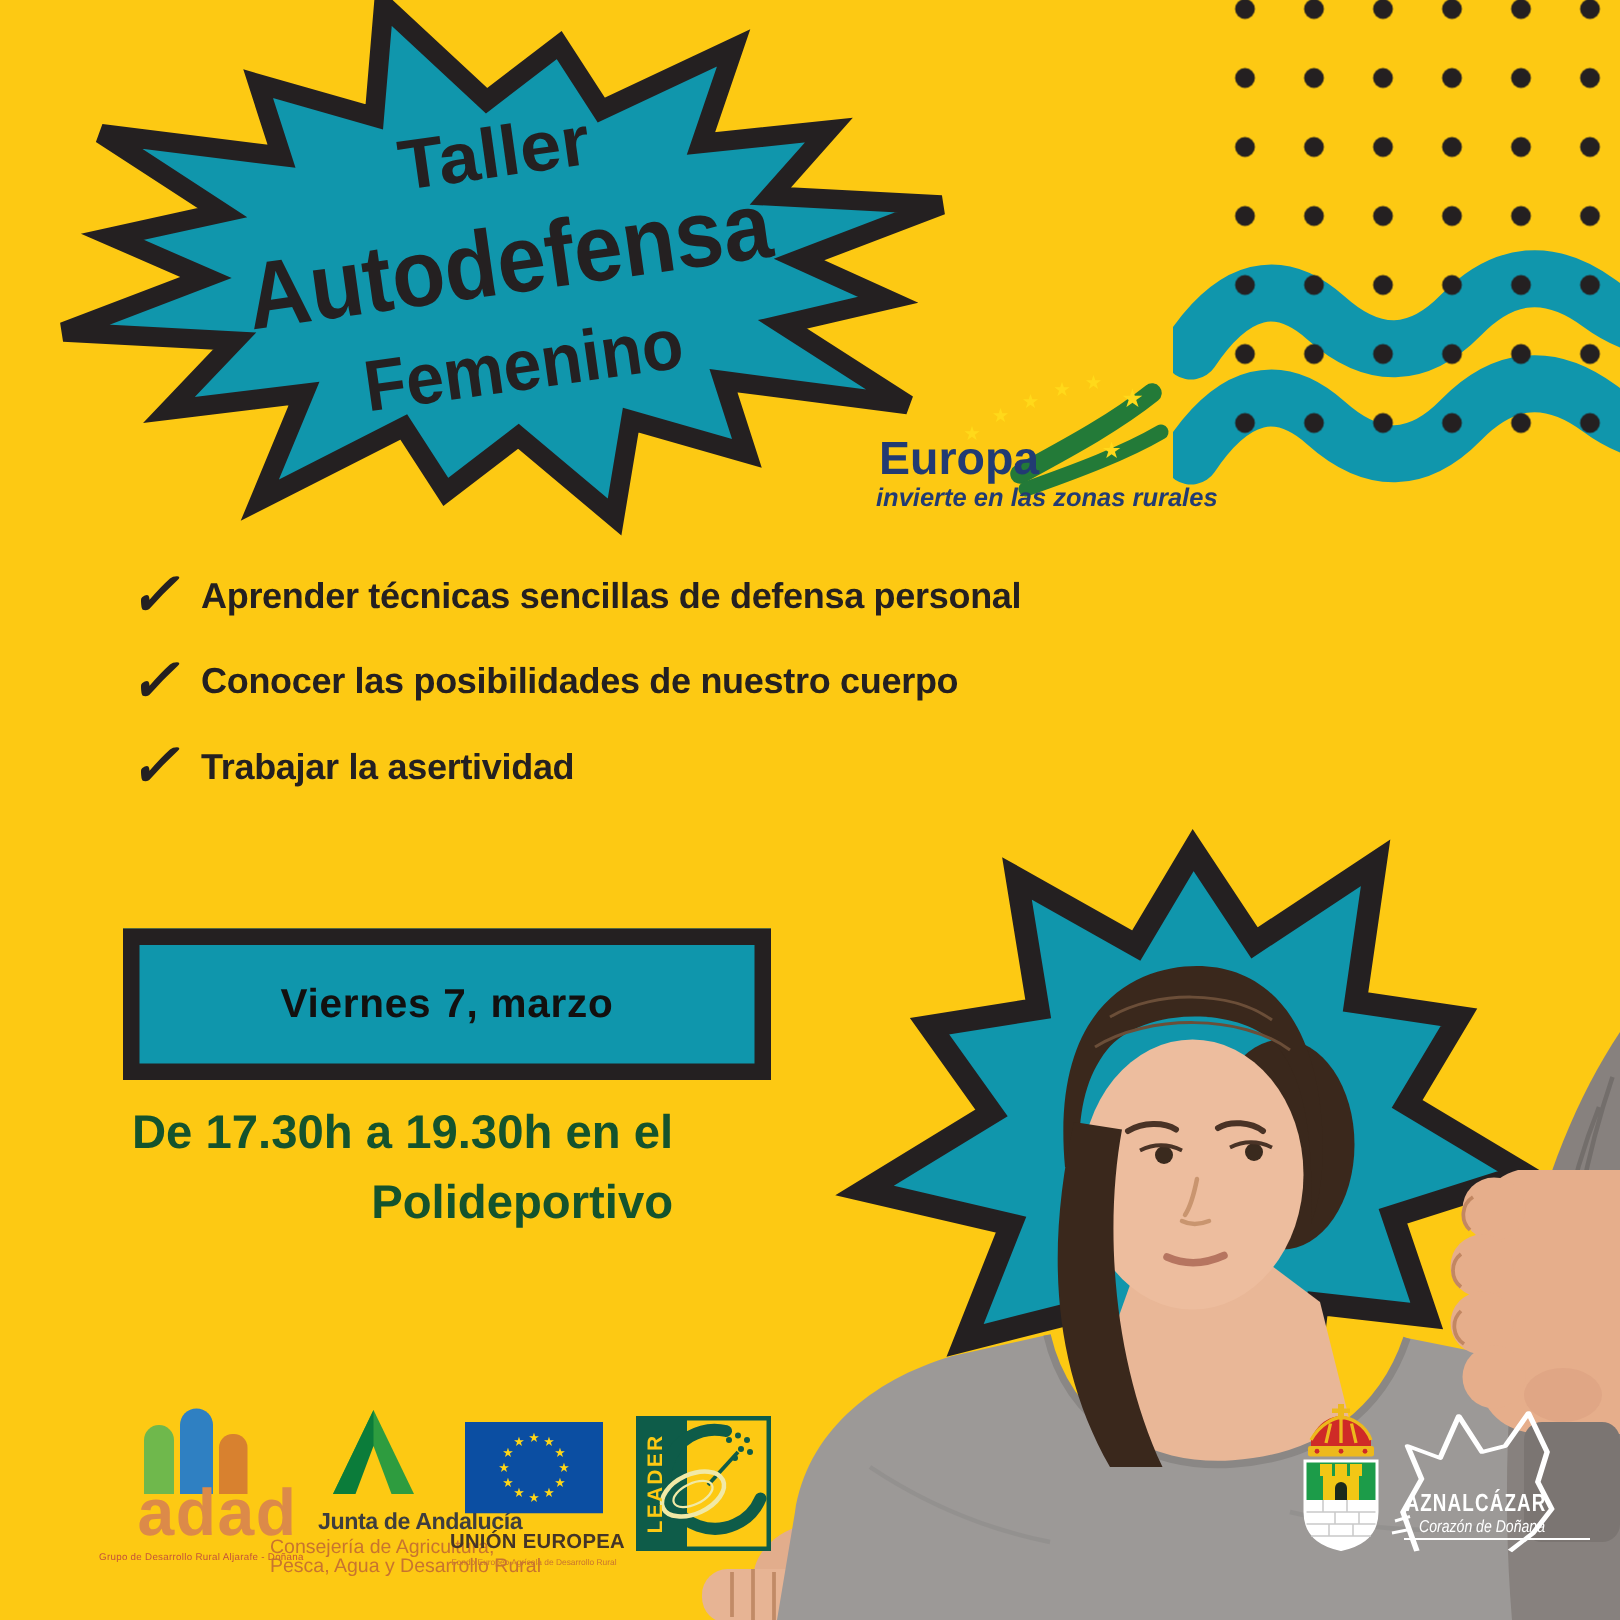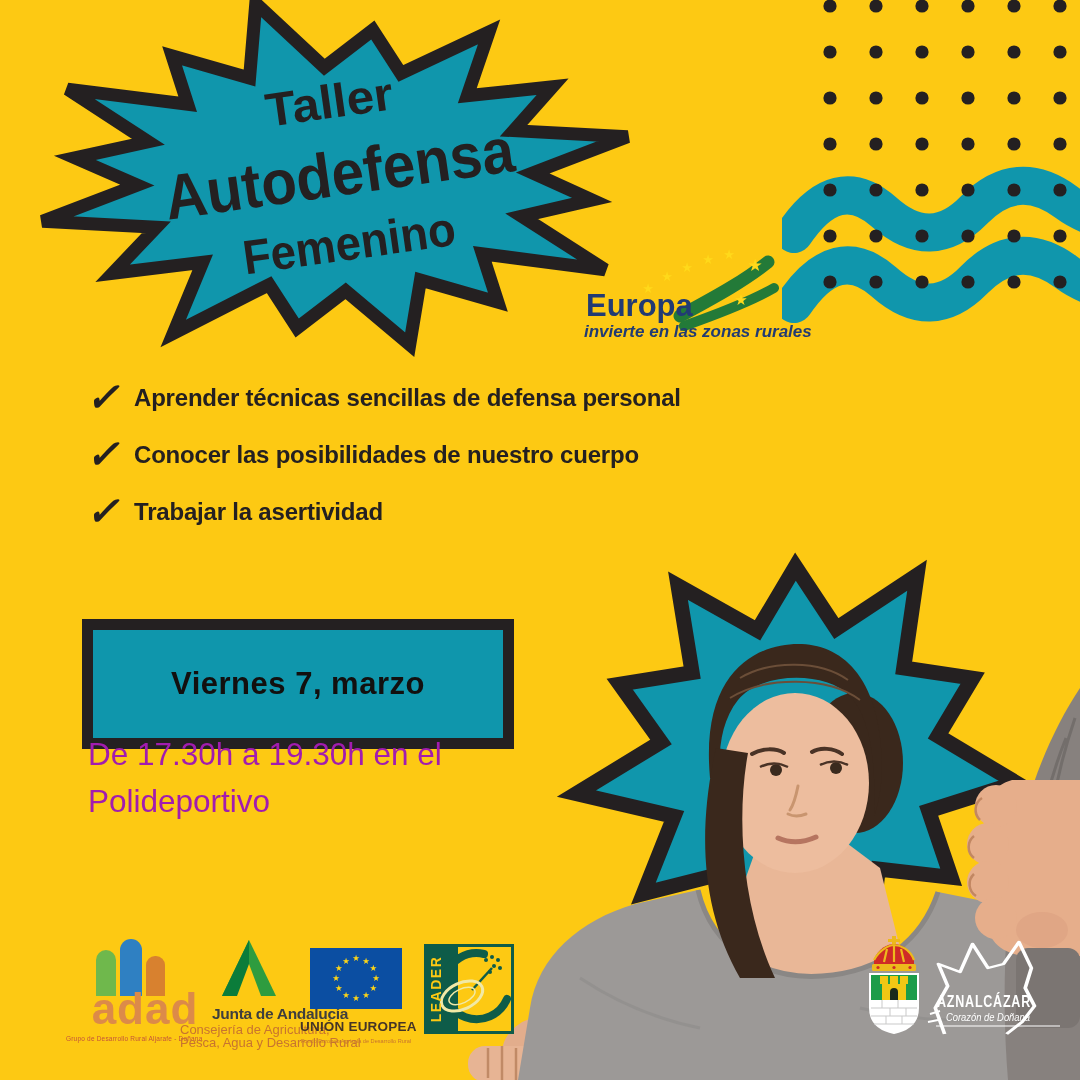--- a/index.html
+++ b/index.html
@@ -17,28 +17,28 @@
   .check-glyph{
     width:48px;flex:0 0 48px;font-size:40px;line-height:44px;font-weight:700;
     font-style:italic;color:#242021;transform:translateY(-1px);
   }
   .check-lines{color:#242021;font-weight:700;font-size:24px;line-height:44px;letter-spacing:-0.2px;}
   .check-line{white-space:nowrap;}
   .check-line:empty{display:none;}
 
   
   .date-box{
-    left:82px;top:619px;width:432px;height:130px;box-sizing:border-box;
+    left:82px;top:619px;width:432px;height:101px;box-sizing:border-box;
     border:11px solid #242021;background:#0F96AC;
     display:flex;align-items:center;justify-content:center;
-    font-size:31px;font-weight:700;color:#12100f;letter-spacing:0.5px;white-space:nowrap;
+    font-size:27px;font-weight:700;color:#12100f;letter-spacing:0.5px;white-space:nowrap;
   }
 
   
-  .details{left:88px;top:731px;color:#a21caf;font-weight:400;font-size:31.5px;line-height:46.5px;}
+  .details{left:88px;top:731px;color:#14532d;font-weight:700;font-size:31.5px;line-height:46.5px;text-align:right;}
   .details div{white-space:nowrap;}
 
   
   .adad{left:66px;top:936px;width:130px;height:118px;}
   .adad-bar{position:absolute;}
   .adad-name{position:absolute;left:14px;top:50px;width:100%;text-align:center;
     font-size:44px;font-weight:700;color:#DC8A49;letter-spacing:1px;line-height:46px;}
   .adad-tagline{position:absolute;left:0;top:99px;width:100%;text-align:center;
     font-size:6.5px;color:#C4543A;letter-spacing:0.2px;white-space:nowrap;}
 

